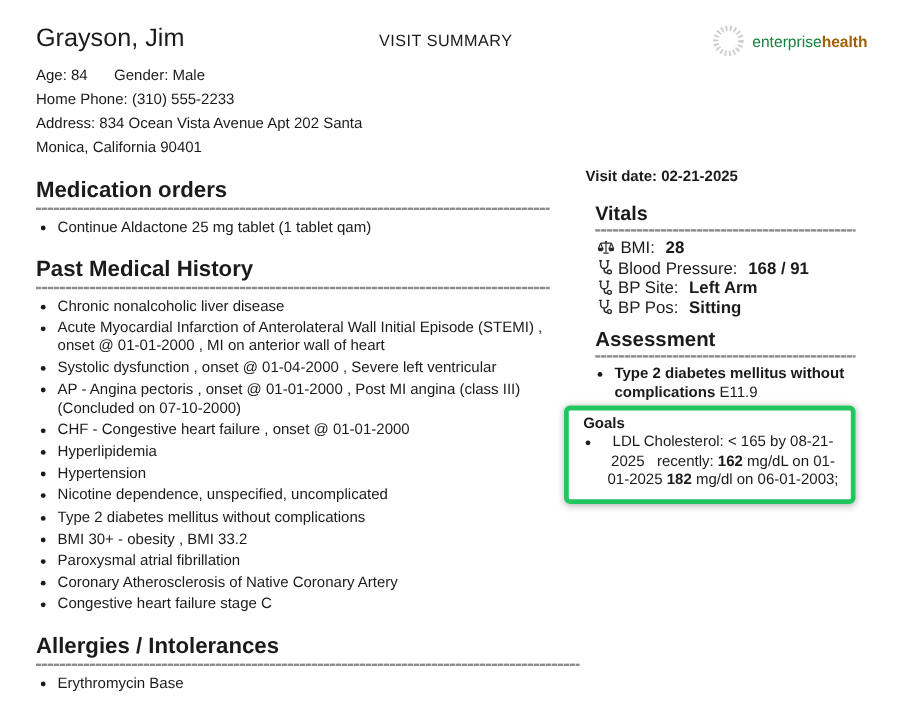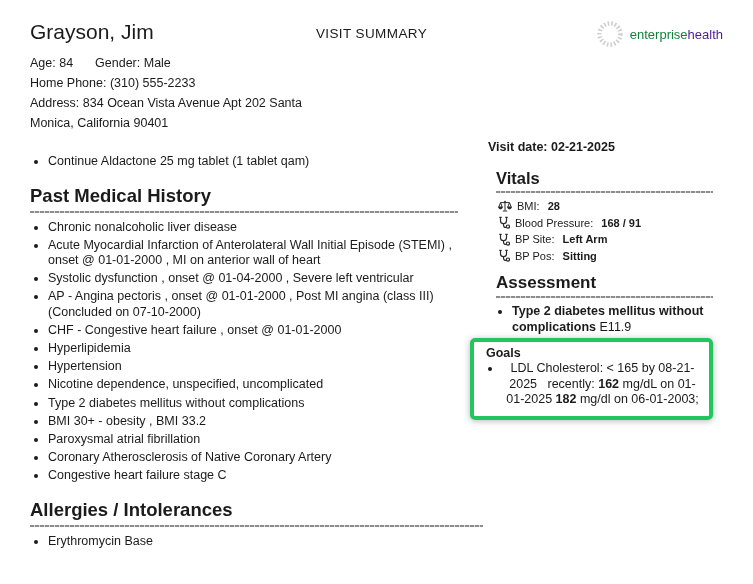--- a/index.html
+++ b/index.html
@@ -20,21 +20,21 @@
   .doc-title{
     position:absolute;top:26px;left:4px;right:0;
     text-align:center;font-size:13.5px;letter-spacing:.4px;
   }
   .logo{
     position:absolute;top:19px;right:16px;
     display:flex;align-items:center;gap:5px;
     font-size:13px;
   }
   .logo-light{color:#15803d;}
-  .logo-bold{color:#4c1d95;font-weight:normal;}
+  .logo-bold{color:#a16207;font-weight:bold;}
   
   .ruled{
     background-image:repeating-linear-gradient(90deg,#8d8d8d 0 4px,#d9d9d9 4px 5px);
     background-position:left bottom;background-size:100% 2px;background-repeat:no-repeat;
   }
   
   .left-col{position:absolute;left:30px;top:147px;width:453px;}
   .sec-title{
     font-size:18.5px;font-weight:bold;margin:0;padding-bottom:6px;
   }
@@ -42,21 +42,21 @@
   .left-col ul{margin:7px 0 0 0;padding-left:18px;font-size:12.5px;line-height:15.6px;}
   .left-col li{margin-bottom:2.5px;}
   .sec{margin-bottom:15px;}
   
   .right-col{position:absolute;left:488px;top:140px;width:225px;}
   .visit-date{font-size:12.5px;font-weight:bold;}
   .r-head{font-size:16.5px;font-weight:bold;margin:0 0 0 8px;padding-bottom:5px;}
   .r-head.assessment{font-size:17px;}
   .vitals-head{margin-top:15px;}
   .vitals-rows{margin-top:5px;padding-left:10px;}
-  .vital-row{display:flex;align-items:center;gap:5px;font-size:11px;line-height:16.5px;}
+  .vital-row{display:flex;align-items:center;gap:5px;font-size:14px;line-height:16.5px;}
   .vital-row .lbl{white-space:pre;}
   .assessment-head{margin-top:9px;}
   .right-col ul{margin:6px 0 0 0;padding-left:24px;font-size:12.5px;line-height:15.5px;}
   .goals-box{
     box-sizing:border-box;
     margin:3px 0 16px -18px;
     width:calc(100% + 18px);
     border:4px solid #22c55e;
     border-radius:5px;
     padding:4px 6px 8px 12px;
@@ -84,20 +84,21 @@
   <div class="logo">
     <svg class="icn" width="30" height="30" viewBox="0 0 30 30">
       <circle cx="15" cy="15" r="10.5" fill="none" stroke="#cdcdcd" stroke-width="4.5" stroke-dasharray="1.5 2.1"></circle>
     </svg>
     <span><span class="logo-light">enterprise</span><span class="logo-bold">health</span></span>
   </div>
 
   <div class="left-col">
 
     <div class="sec">
+      <h2 class="sec-title ruled w-med">Medication orders</h2>
       <ul>
           <li><span>Continue Aldactone 25 mg tablet (1 tablet qam)</span></li>
         </ul>
     </div>
 
     <div class="sec">
       <h2 class="sec-title ruled w-med">Past Medical History</h2>
       <ul>
           <li><span>Chronic nonalcoholic liver disease</span></li>
           <li><span>Acute Myocardial Infarction of Anterolateral Wall Initial Episode (STEMI) , onset @ 01-01-2000 , MI on anterior wall of heart</span></li>

